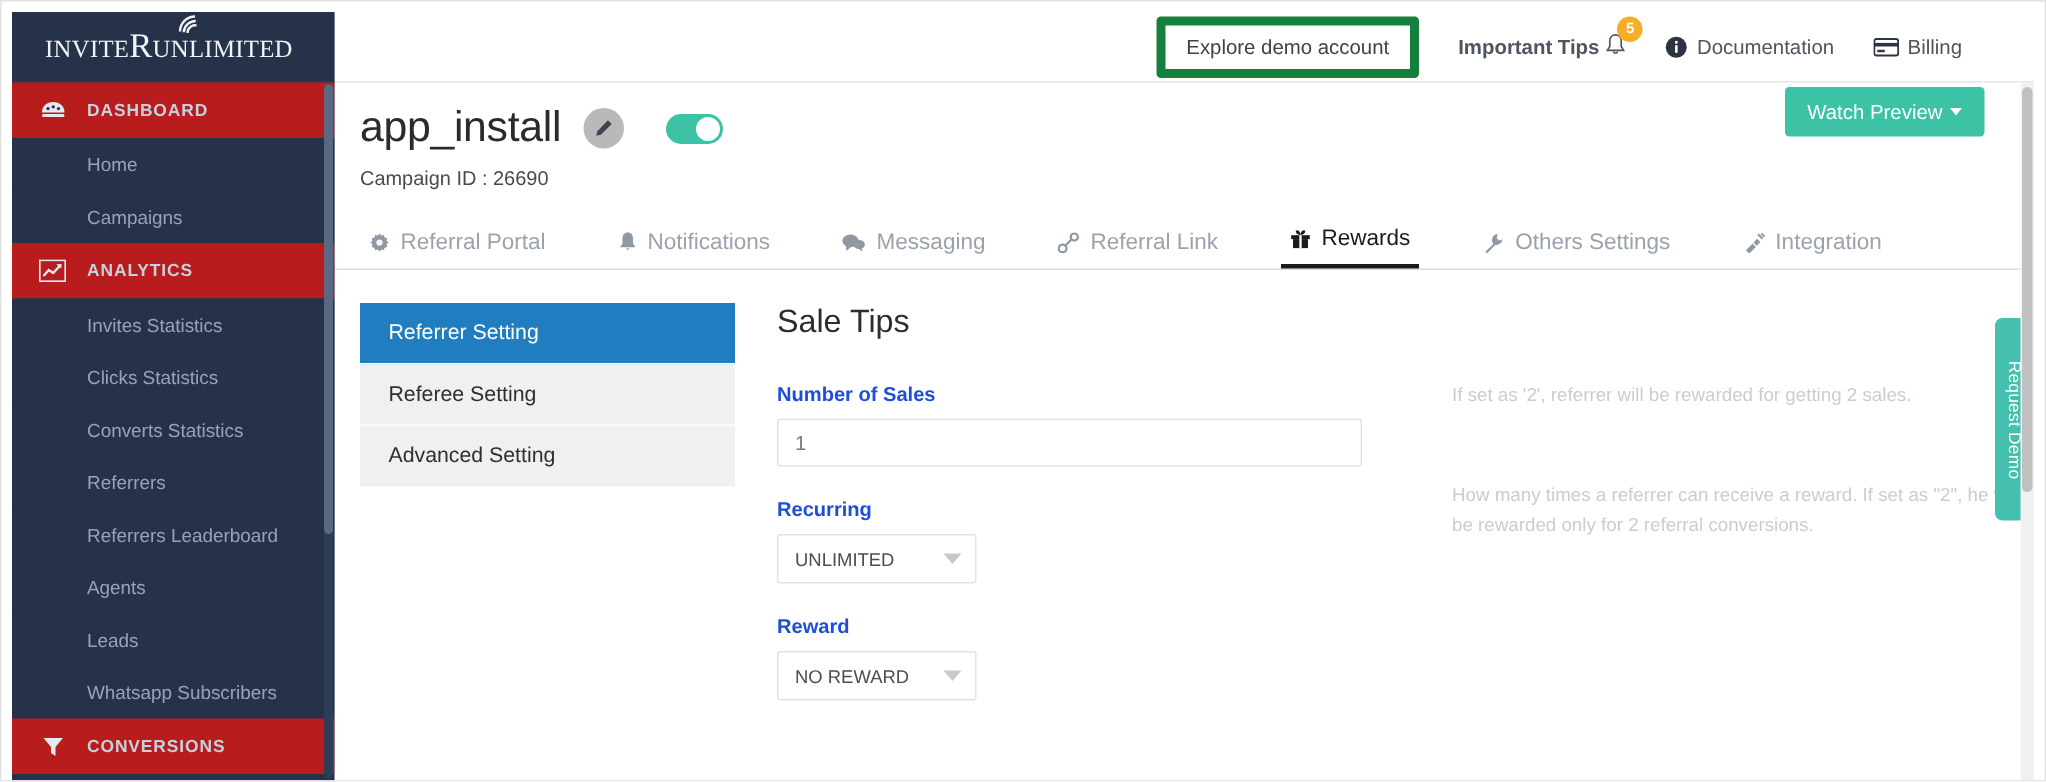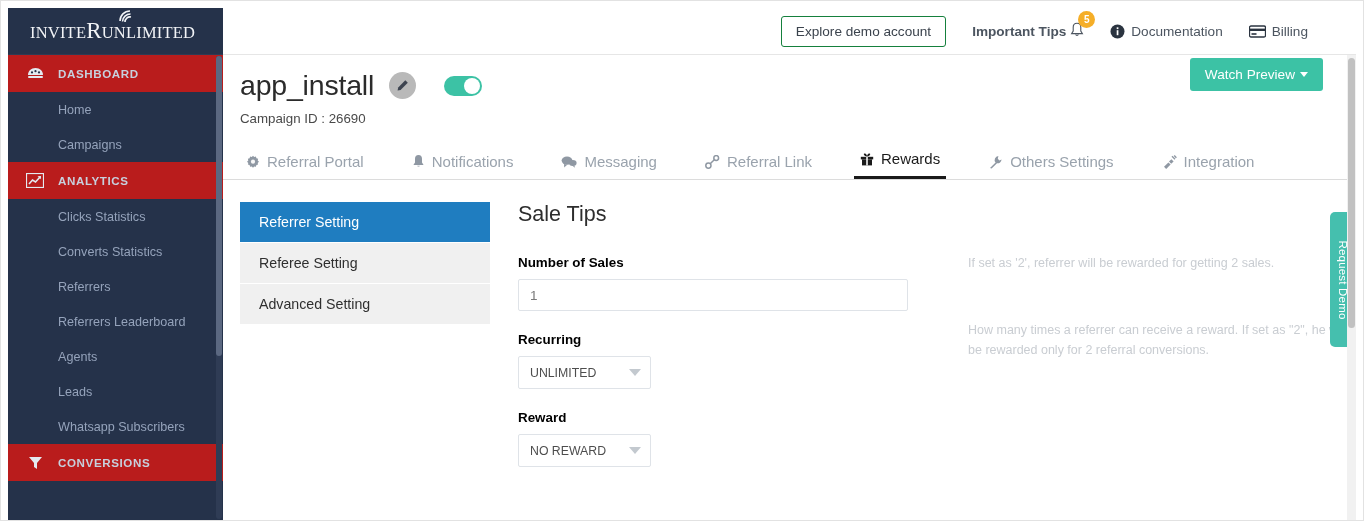--- a/index.html
+++ b/index.html
@@ -92,21 +92,21 @@
     position:absolute;
     left:223px; top:8px;
     width: 1133px; height: 47px;
     background:#ffffff;
     border-bottom:1px solid #e6e6e6;
     display:flex; align-items:center; justify-content:flex-end;
     padding-right: 22px;
     z-index: 15;
   }
   .demo-btn{
-    border:1px solid #15803d;
+    border:6px solid #15803d;
     border-radius:3px;
     padding: 7px 14px;
     font-size: 13.6px;
     color:#3b434d;
     background:#fff;
     margin-right: 26px;
     cursor:pointer;
   }
   .top-link{
     display:flex; align-items:center;
@@ -256,21 +256,21 @@
 
   .sec-title{
     font-size: 21.5px;
     color:#2d2d2d;
     font-weight: normal;
     margin-bottom: 28px;
   }
   .f-label{
     font-size: 13.4px;
     font-weight: bold;
-    color:#000000;
+    color:#1d4ed8;
     margin-bottom: 9px;
   }
   .f-input{
     width: 390px;
     height: 32px;
     border:1px solid #dfe3e8;
     border-radius:2px;
     font-size: 13.5px;
     color:#7a7a7a;
     padding: 0 11px;
@@ -380,20 +380,23 @@
       <span class="sec-ic">
         <svg width="18" height="15" viewBox="0 0 18 15">
           <rect x="0.5" y="0.5" width="17" height="14" fill="none" stroke="#e4e9f0" stroke-width="1.2"></rect>
           <polyline points="3,11 6.5,7 9.5,9 14.5,3.5" fill="none" stroke="#e4e9f0" stroke-width="1.6"></polyline>
           <polygon points="15,3 11.5,3.2 14.8,6.2" fill="#e4e9f0"></polygon>
         </svg>
       </span>
       <span>ANALYTICS</span>
     </div>
     <div class="nav-item">
+      <span>Invites Statistics</span>
+    </div>
+    <div class="nav-item">
       <span>Clicks Statistics</span>
     </div>
     <div class="nav-item">
       <span>Converts Statistics</span>
     </div>
     <div class="nav-item">
       <span>Referrers</span>
     </div>
     <div class="nav-item">
       <span>Referrers Leaderboard</span>

